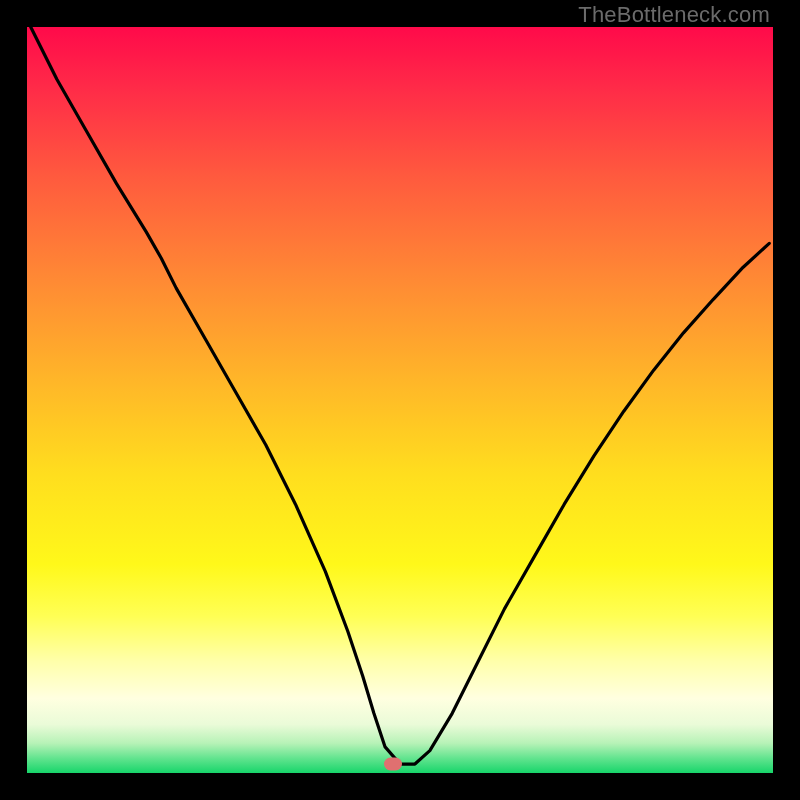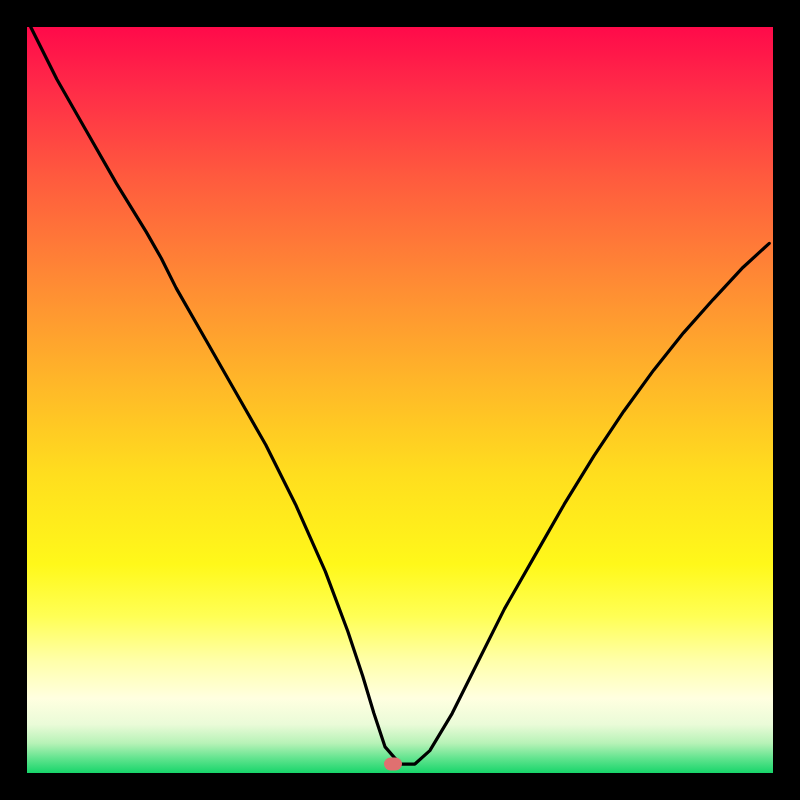--- a/index.html
+++ b/index.html
@@ -48,20 +48,21 @@
     height: 13px;
     border-radius: 7px;
     transform: translate(-50%, -50%);
   }
 </style>
 </head>
 <body>
 
 <div class="stage">
 
+  <div class="watermark">TheBottleneck.com</div>
 
   <div class="plot-area">
 
     <svg class="gradient-bg" viewBox="0 0 746 746" preserveAspectRatio="none">
       <defs>
         <linearGradient id="bg-grad" x1="0" y1="0" x2="0" y2="1">
             <stop offset="0%" stop-color="#ff0a4a"></stop>
             <stop offset="8%" stop-color="#ff2a48"></stop>
             <stop offset="20%" stop-color="#ff5a3e"></stop>
             <stop offset="34%" stop-color="#ff8a34"></stop>

